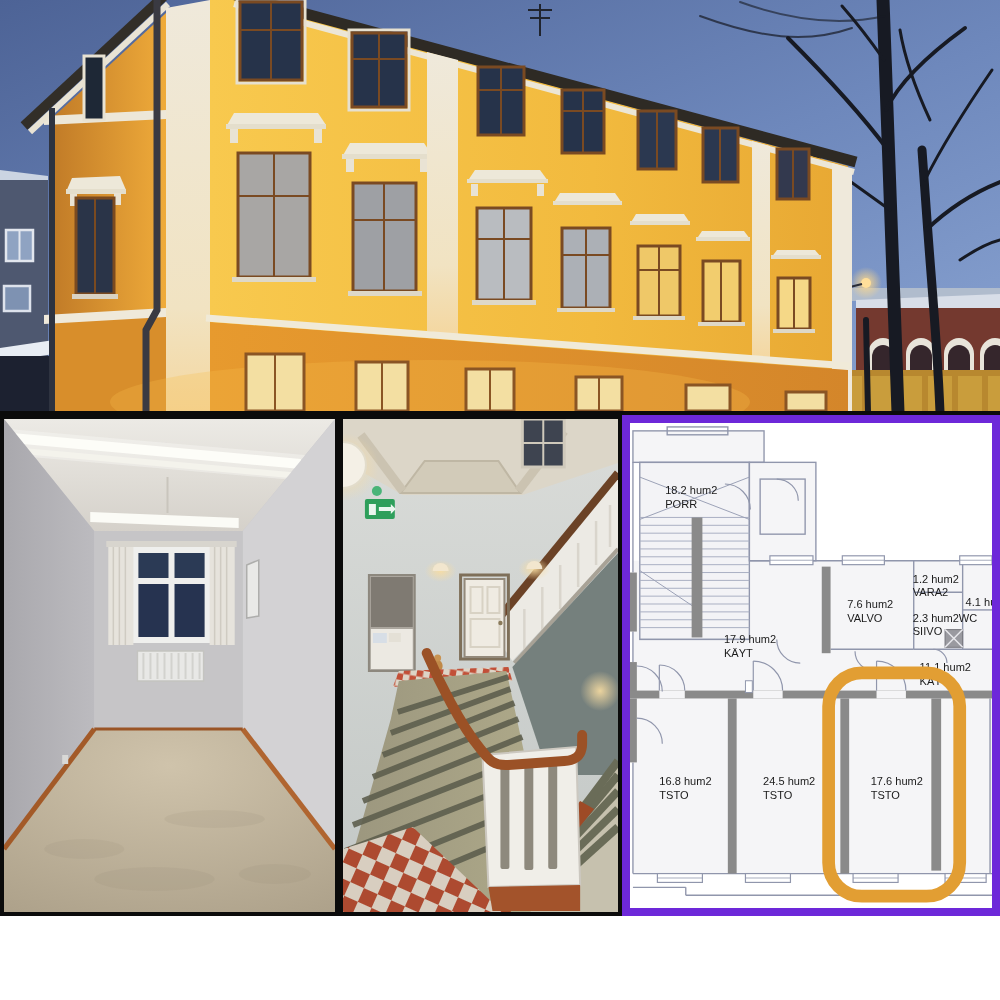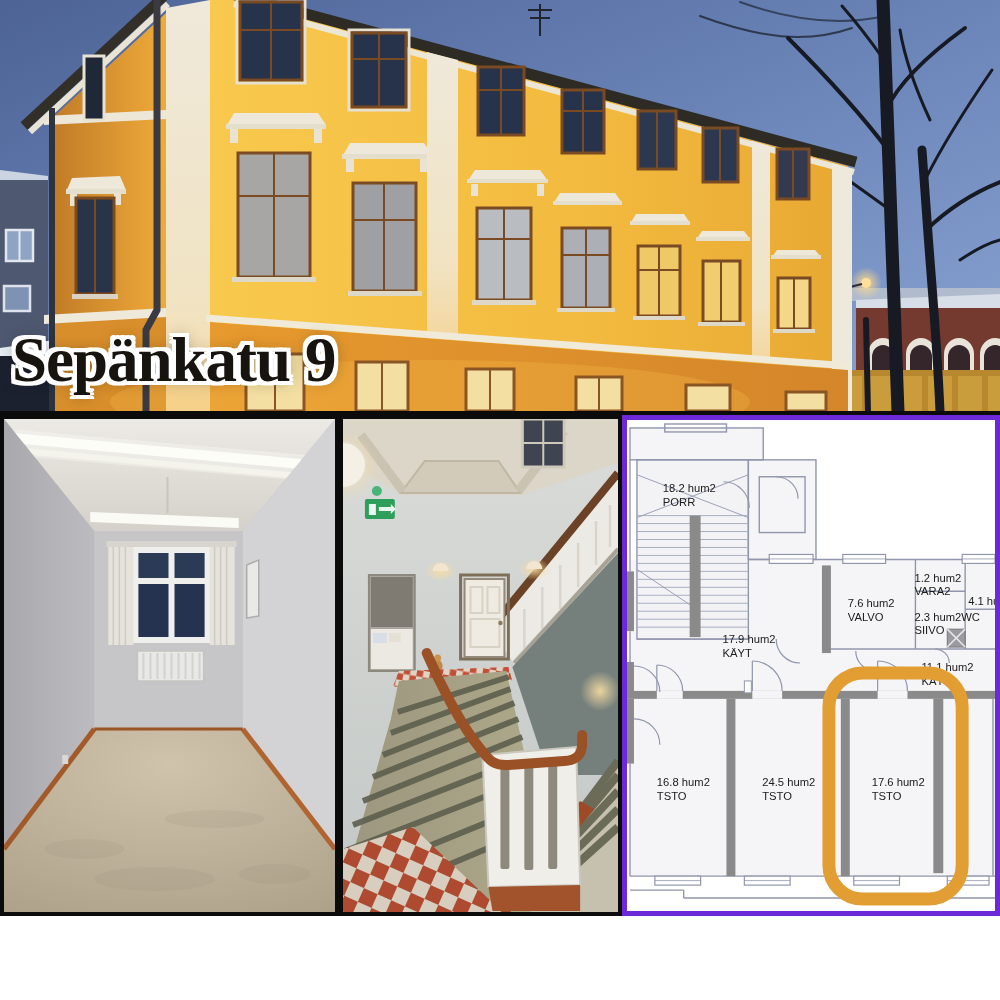--- a/index.html
+++ b/index.html
@@ -2,21 +2,21 @@
 <html><head>
 <meta charset="utf-8">
 <style>
   html,body{margin:0;padding:0;background:#ffffff;}
   body{font-family:"Liberation Sans",sans-serif;}
   #stage{position:relative;width:1000px;height:1000px;background:#ffffff;overflow:hidden;}
   .panel{position:absolute;box-sizing:border-box;overflow:hidden;background:#000;}
   #p-top{left:0;top:0;width:1000px;height:415px;border-bottom:4px solid #0b0b0b;}
   #p-room{left:0;top:415px;width:339px;height:501px;border:4px solid #0b0b0b;}
   #p-stairs{left:339px;top:415px;width:283px;height:501px;border:4px solid #0b0b0b;}
-  #p-plan{left:622px;top:415px;width:378px;height:501px;border:5px solid #6d28d9;background:#ffffff;}
+  #p-plan{left:622px;top:415px;width:378px;height:501px;border:8px solid #6d28d9;background:#ffffff;}
   .panel svg{display:block;width:100%;height:100%;}
   #address-title{
     position:absolute;left:12px;top:324px;z-index:5;
     font-family:"Liberation Serif",serif;font-weight:700;font-size:63px;
     letter-spacing:-1px;color:#17130e;white-space:nowrap;
     text-shadow:
       -4px -4px 0 #fff, 4px -4px 0 #fff, -4px 4px 0 #fff, 4px 4px 0 #fff,
       -4px 0 0 #fff, 4px 0 0 #fff, 0 -4px 0 #fff, 0 4px 0 #fff,
       -3px -3px 0 #fff, 3px -3px 0 #fff, -3px 3px 0 #fff, 3px 3px 0 #fff,
       0 0 16px rgba(0,0,0,.45);
@@ -280,21 +280,20 @@
           <rect x="576" y="377" width="46" height="34" fill="#f3dfa2" stroke="#8a5524" stroke-width="3"></rect>
             <line x1="599" y1="377" x2="599" y2="411" stroke="#8a5524" stroke-width="2"></line>
           <rect x="686" y="385" width="44" height="26" fill="#f3dfa2" stroke="#8a5524" stroke-width="3"></rect>
           <rect x="786" y="392" width="40" height="19" fill="#f3dfa2" stroke="#8a5524" stroke-width="3"></rect>
         </g>
 
         <path d="M157,0 L157,310 L146,330 L146,411" stroke="#3a3a42" stroke-width="7" fill="none"></path>
         <path d="M52,108 L52,411" stroke="#2e3340" stroke-width="6" fill="none"></path>
       </g>
     </svg>
-    <div id="address-title">Sepänkatu 9</div>
   </div>
 
   <div class="panel" id="p-room">
     <svg viewBox="0 0 330 493" preserveAspectRatio="none">
       <defs>
         <linearGradient id="ceil" x1="0" y1="0" x2="0" y2="1">
           <stop offset="0" stop-color="#eceae5"></stop>
             <stop offset="1" stop-color="#d5d1ca"></stop>
         </linearGradient>
         <radialGradient id="floorG" cx="0.5" cy="0.2" r="1">

